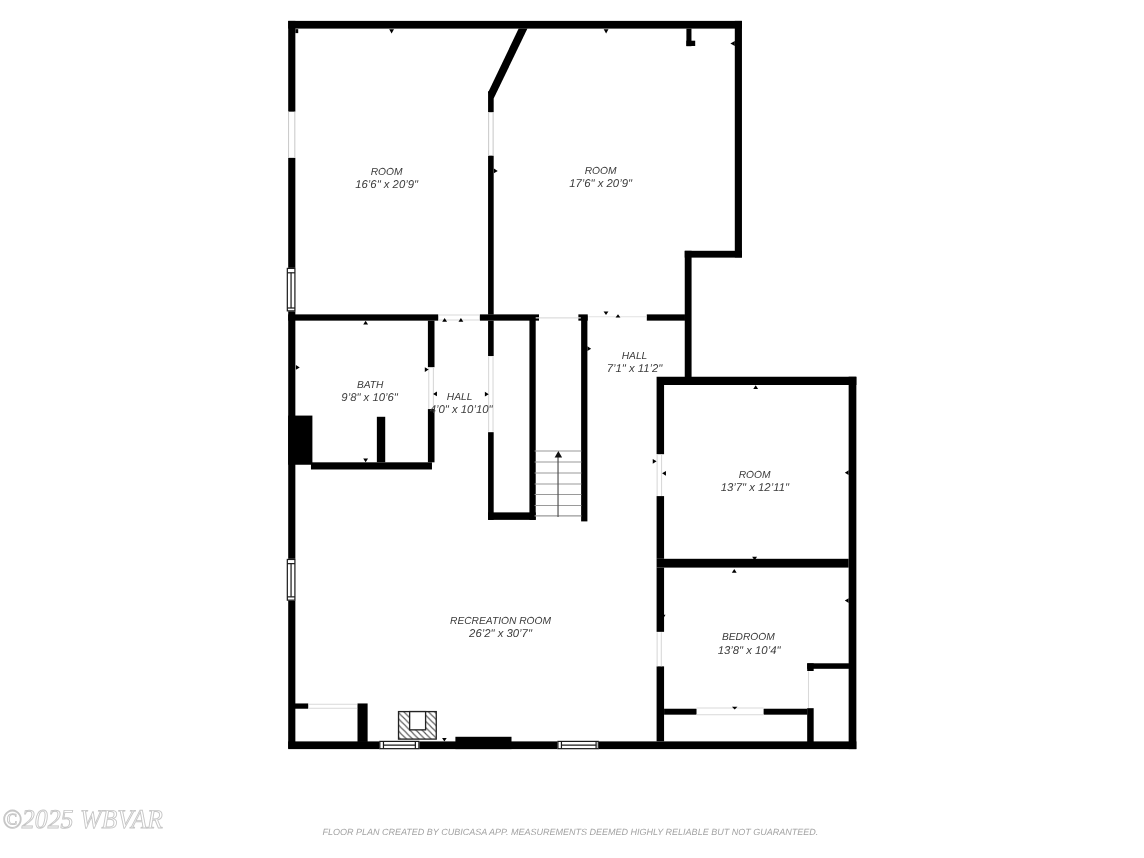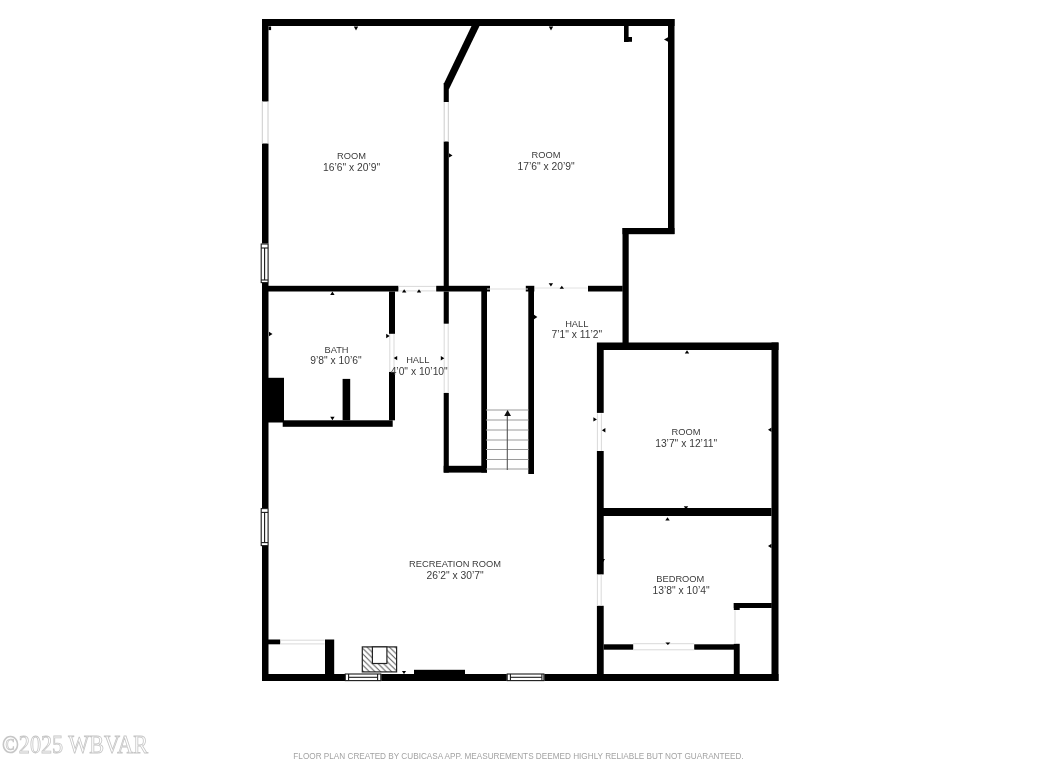--- a/index.html
+++ b/index.html
@@ -1,17 +1,17 @@
 <!DOCTYPE html>
 <html><head>
 <meta charset="utf-8">
 <style>
 html,body{margin:0;padding:0;background:#fff;}
 #page{position:relative;width:861px;height:780px;background:#fff;overflow:hidden;
-font-family:"Liberation Sans", sans-serif;}
+font-family:"Liberation Sans", sans-serif;font-style:italic;}
 svg{position:absolute;left:0;top:0;}
 .rn{font-family:"Liberation Sans",sans-serif;font-size:9.3px;fill:#3b3b3b;text-anchor:middle;}
 .rd{font-family:"Liberation Sans",sans-serif;font-size:10.3px;fill:#3b3b3b;text-anchor:middle;}
 </style>
 </head>
 <body>
 <div id="page">
 <svg width="1040" height="780" viewBox="0 0 1040 780">
 
 <rect x="262" y="19" width="412.5" height="7" fill="#000"></rect>

